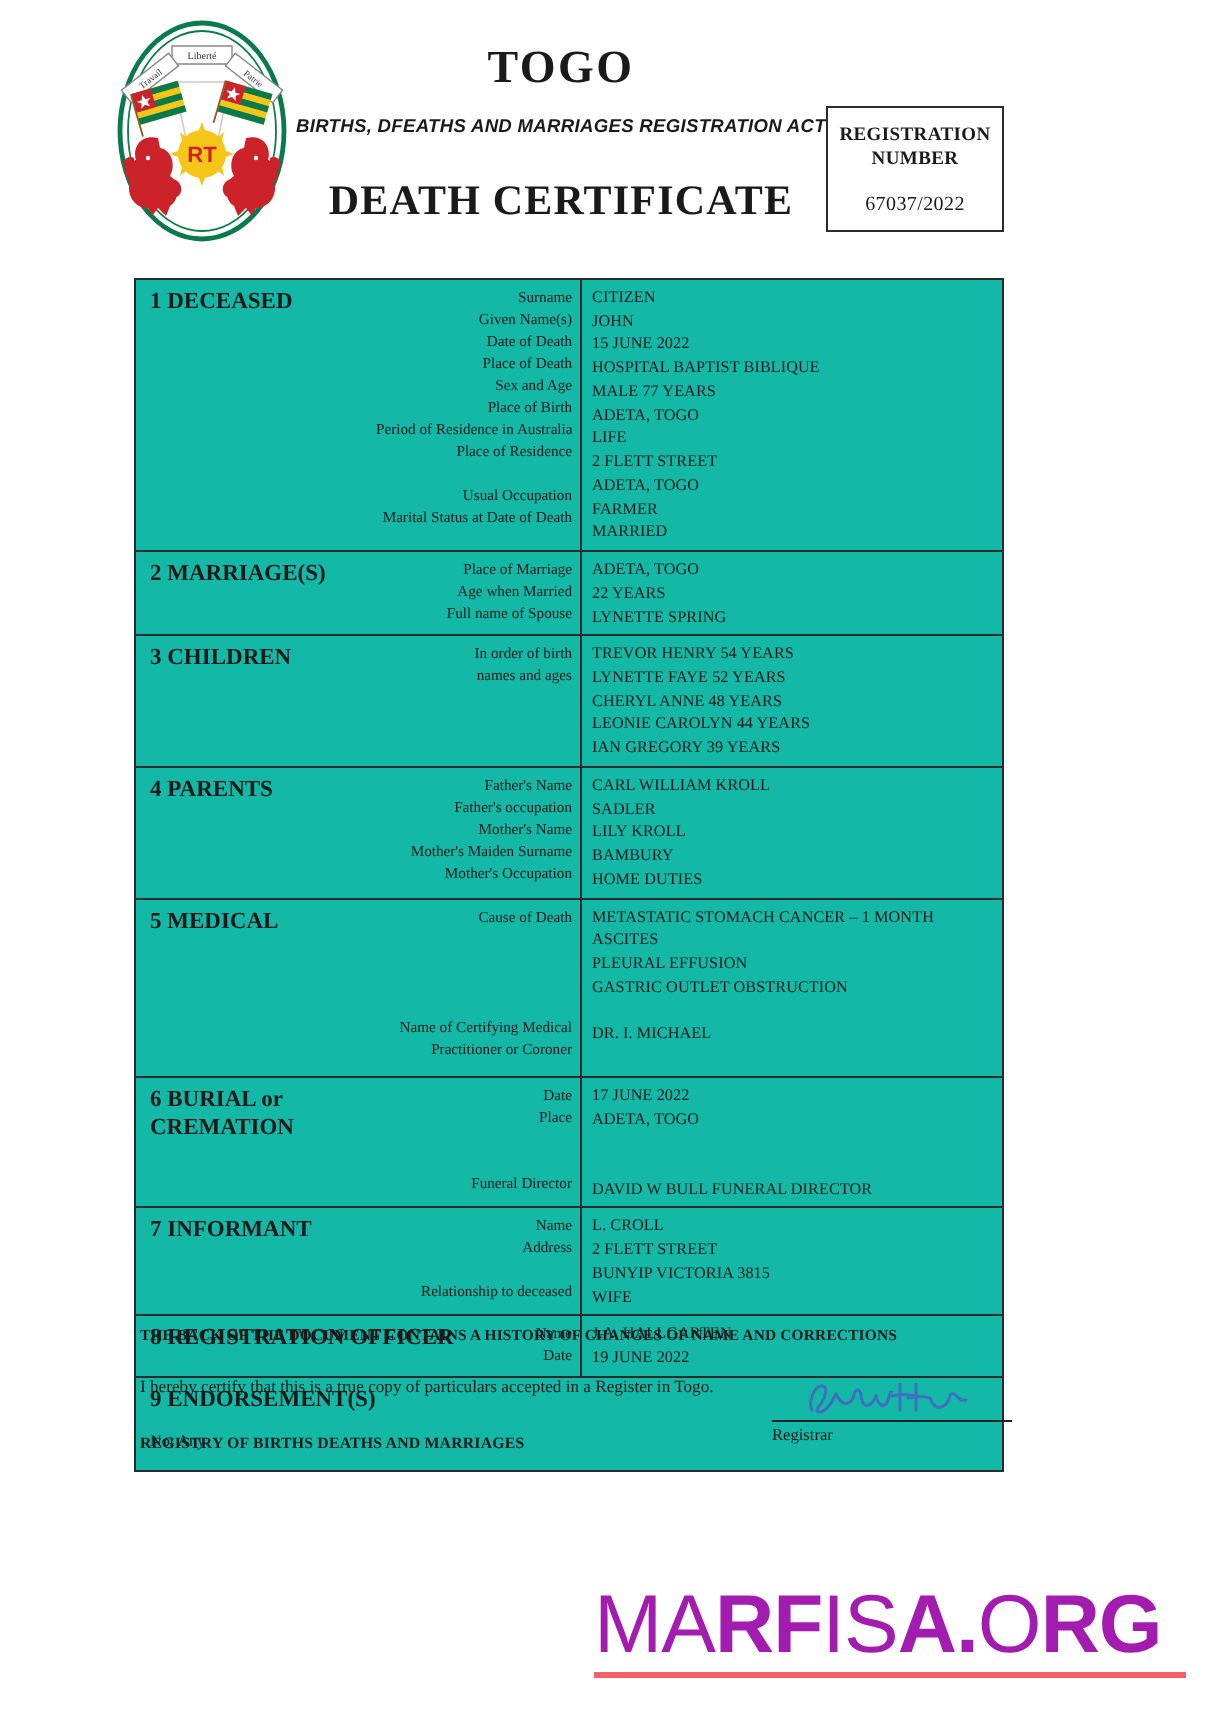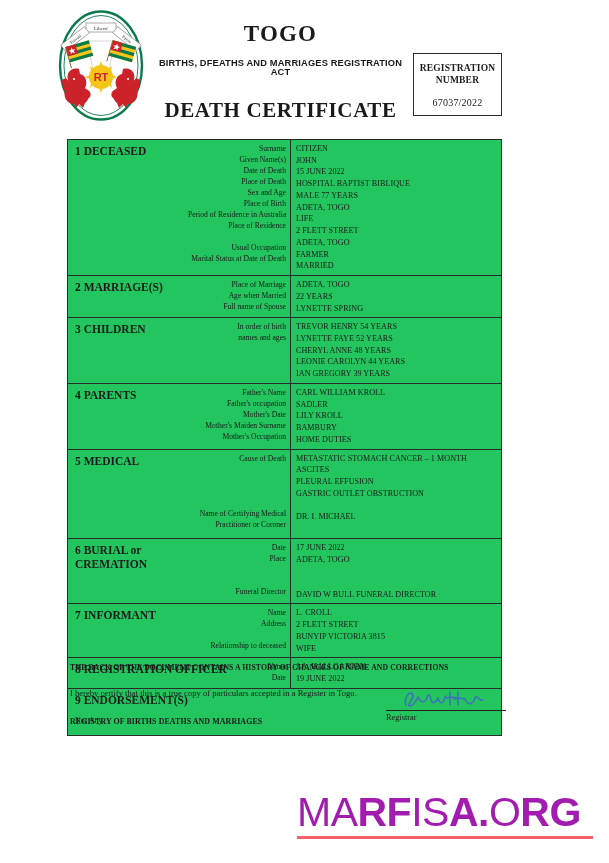--- a/index.html
+++ b/index.html
@@ -56,20 +56,21 @@
     margin: 0 0 14px 0;
     line-height: 1;
   }
   .title-act {
     font-family: "Liberation Sans", sans-serif;
     font-weight: bold;
     font-size: 9.3px;
     letter-spacing: 0.15px;
     margin: 0 0 22px 0;
     line-height: 1;
+    font-style: italic;
   }
   .title-death {
     font-family: "Liberation Serif", serif;
     font-weight: bold;
     font-size: 21px;
     letter-spacing: 0.6px;
     margin: 0;
     line-height: 1;
   }
 
@@ -100,21 +101,21 @@
   }
 
   
   .cert-table {
     position: absolute;
     left: 67px;
     top: 139px;
     width: 435px;
     border: 1.4px solid #2b2b2b;
     box-sizing: border-box;
-    background: #22c55e;
+    background: #14b8a6;
   }
 
   .section {
     display: flex;
     border-bottom: 1.4px solid #2b2b2b;
     box-sizing: border-box;
   }
   .section:last-child { border-bottom: none; }
 
   .sec-title-col {
@@ -411,21 +412,21 @@
         <span class="val">LEONIE CAROLYN 44 YEARS</span>
         <span class="val">IAN GREGORY 39 YEARS</span>
       </div>
     </div>
 
     <div class="section">
       <div class="sec-title-col">4 PARENTS</div>
       <div class="sec-labels-col">
         <span class="lbl">Father's Name</span>
         <span class="lbl">Father's occupation</span>
-        <span class="lbl">Mother's Date</span>
+        <span class="lbl">Mother's Name</span>
         <span class="lbl">Mother's Maiden Surname</span>
         <span class="lbl">Mother's Occupation</span>
       </div>
       <div class="sec-values-col">
         <span class="val">CARL WILLIAM KROLL</span>
         <span class="val">SADLER</span>
         <span class="val">LILY KROLL</span>
         <span class="val">BAMBURY</span>
         <span class="val">HOME DUTIES</span>
       </div>

